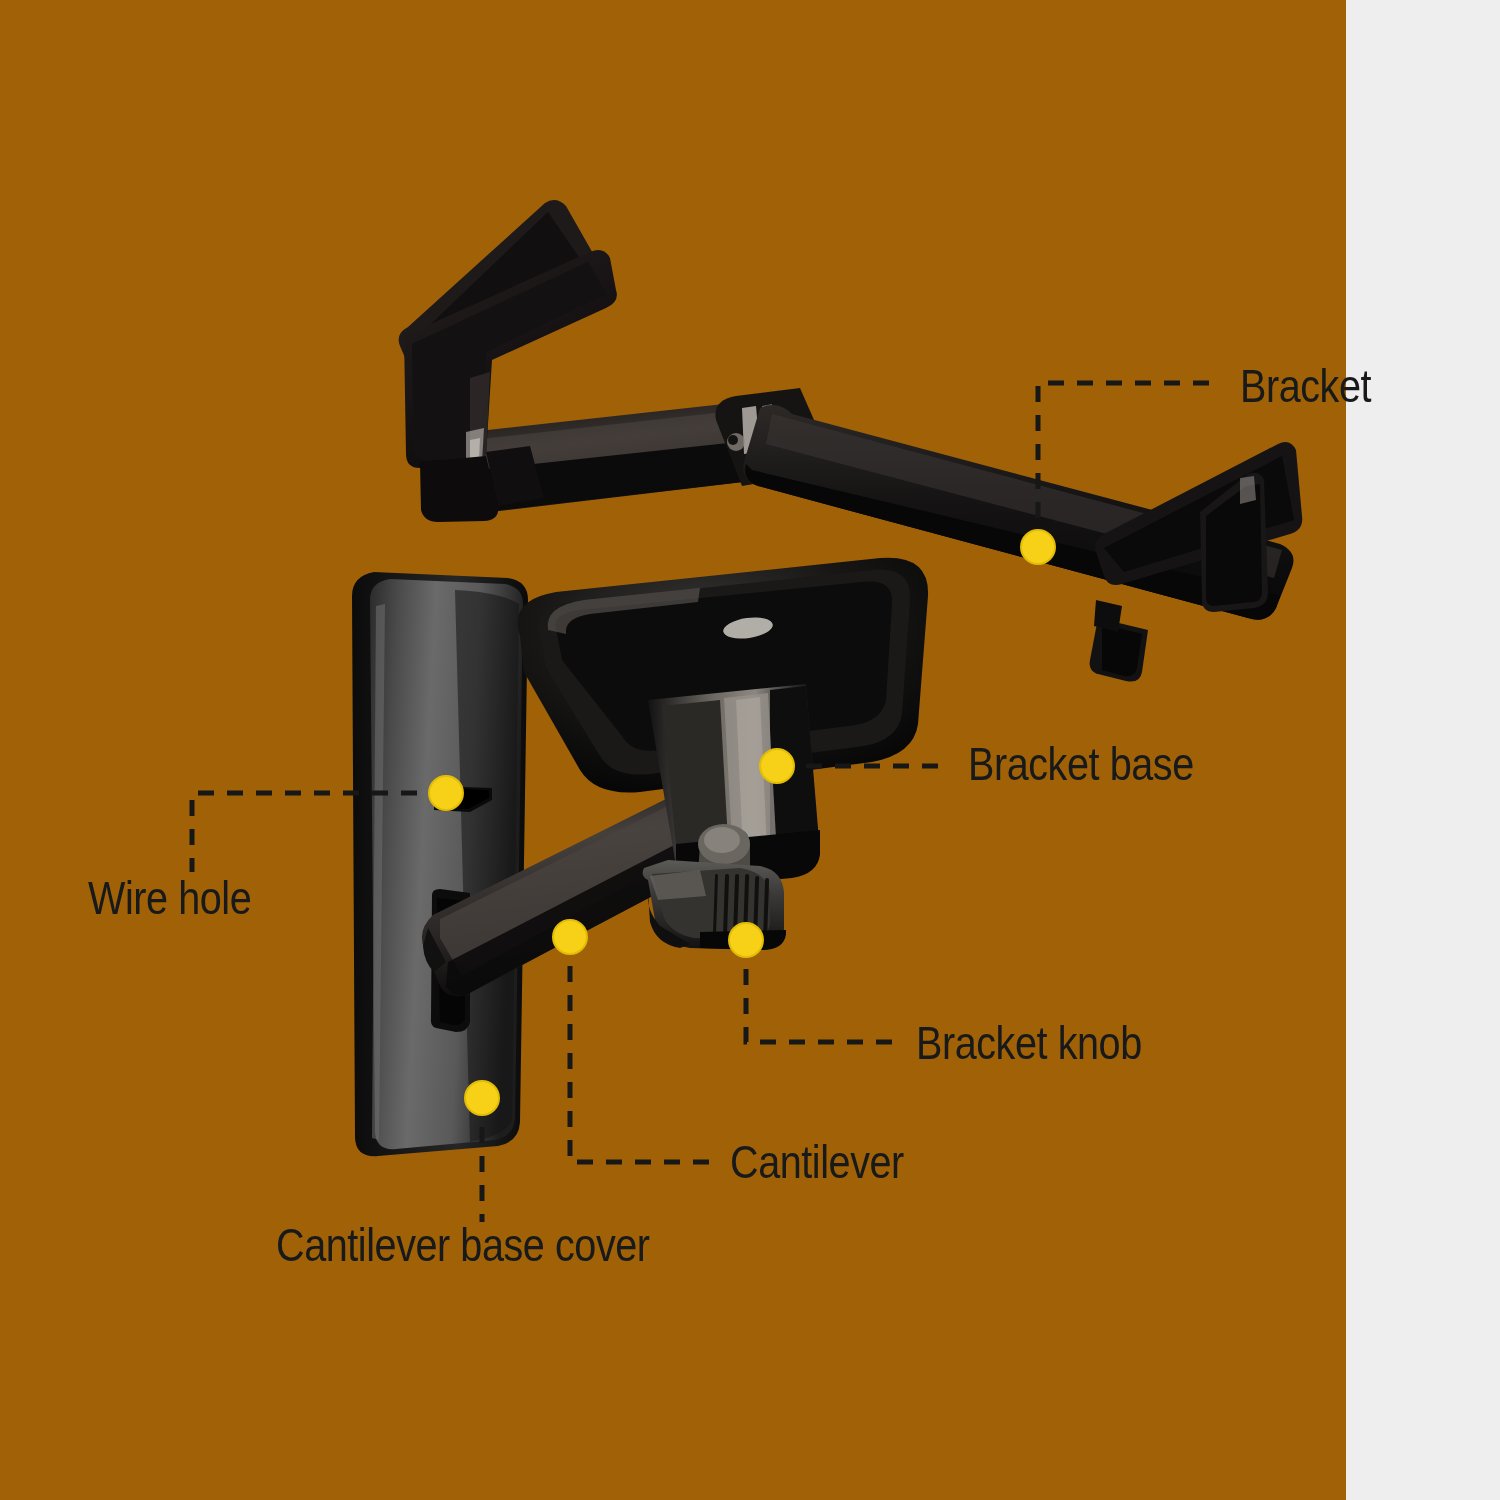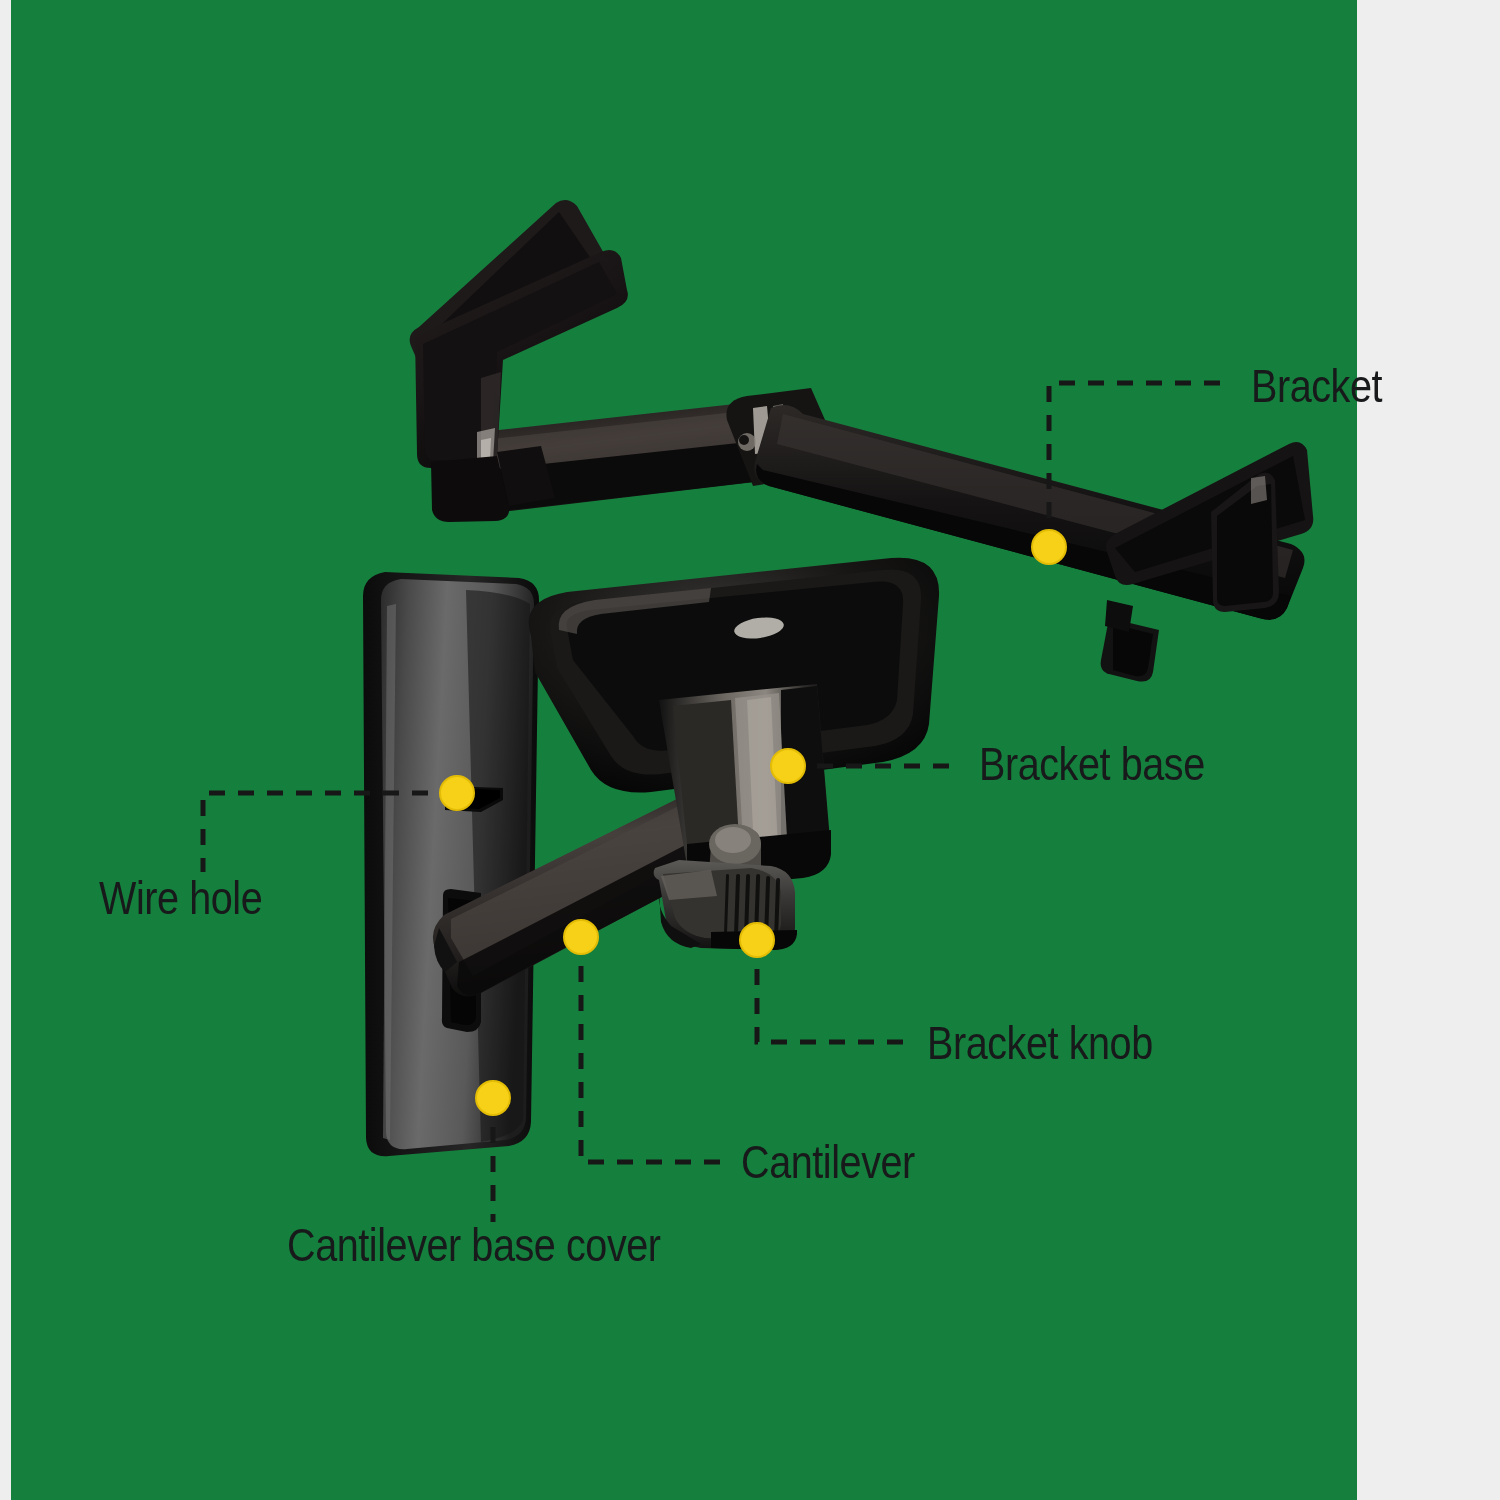--- a/index.html
+++ b/index.html
@@ -10,22 +10,21 @@
     width: 1500px;
     height: 1500px;
     background: #eeeeee;
     font-family: "Liberation Sans", "DejaVu Sans", sans-serif;
     overflow: hidden;
   }
   #stage {
     position: relative;
     width: 1346px;
     height: 1500px;
-    background: #15803d;
-    margin-left: 11px;
+    background: #a16207;
   }
   #art {
     position: absolute;
     left: 0;
     top: 0;
     width: 1500px;
     height: 1500px;
   }
   .callout-label {
     position: absolute;

